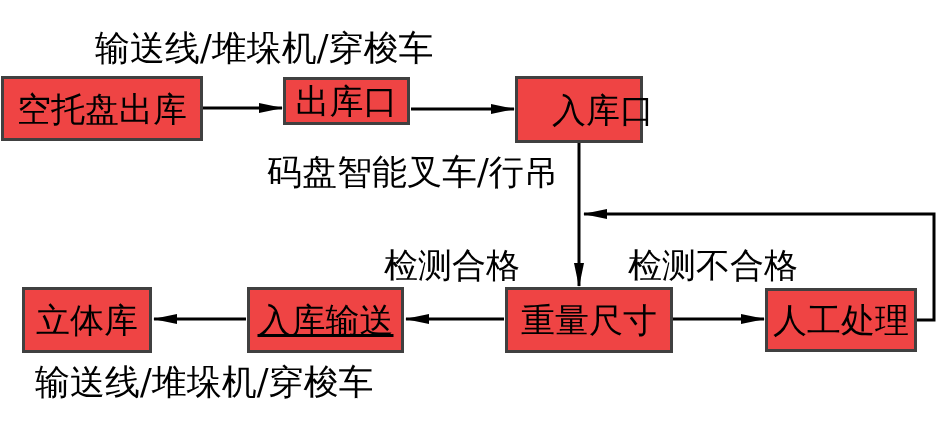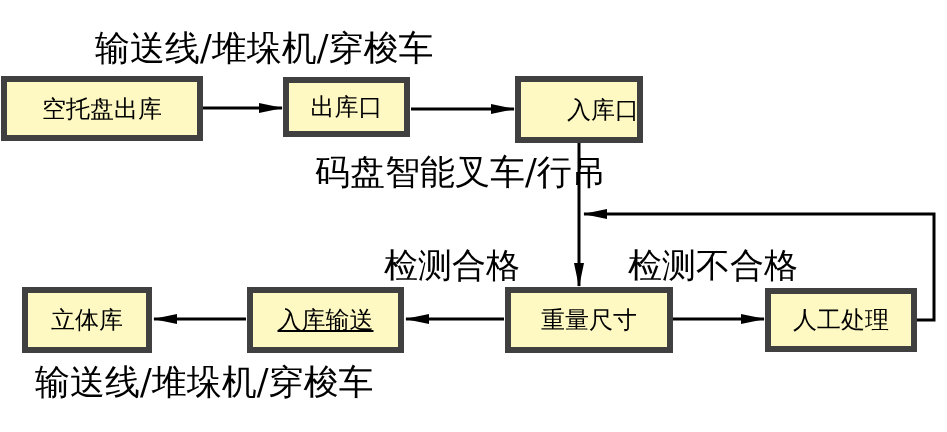--- a/index.html
+++ b/index.html
@@ -19,26 +19,26 @@
   .wires {
     position: absolute;
     left: 0;
     top: 0;
     width: 947px;
     height: 432px;
   }
   .node {
     position: absolute;
     box-sizing: border-box;
-    border: 6px solid #404040;
-    background: #fef9c3;
+    border: 3px solid #404040;
+    background: #ef4444;
     display: flex;
     align-items: center;
     justify-content: center;
-    font-size: 24px;
+    font-size: 34px;
     line-height: 1;
     white-space: nowrap;
   }
   .flabel {
     position: absolute;
     font-size: 34px;
     line-height: 1.15;
     white-space: nowrap;
   }
   .flabel.big { font-size: 35px; }
@@ -64,27 +64,27 @@
     <line x1="504" y1="319" x2="406" y2="319" stroke="#000000" stroke-width="3" marker-end="url(#arrowhead)"></line>
 
     <line x1="246" y1="319" x2="154" y2="319" stroke="#000000" stroke-width="3" marker-end="url(#arrowhead)"></line>
 
     <line x1="656" y1="319" x2="764" y2="319" stroke="#000000" stroke-width="3" marker-end="url(#arrowhead)"></line>
 
     <path d="M 915 320 L 934 320 L 934 214 L 584 214" fill="none" stroke="#000000" stroke-width="3" marker-end="url(#arrowhead)"></path>
   </svg>
 
   <div class="node" style="left:1px; top:76px; width:202px; height:65px;">空托盘出库</div>
-  <div class="node" style="left:283px; top:77px; width:127px; height:60px;">出库口</div>
+  <div class="node" style="left:283px; top:77px; width:127px; height:48px;">出库口</div>
   <div class="node" style="left:515px; top:76px; width:128px; height:67px;padding-left:48px;">入库口</div>
 
   <div class="node" style="left:22px; top:287px; width:130px; height:66px;">立体库</div>
   <div class="node" style="left:247px; top:287px; width:157px; height:66px;text-decoration:underline;">入库输送</div>
   <div class="node" style="left:505px; top:287px; width:168px; height:66px;">重量尺寸</div>
   <div class="node" style="left:765px; top:288px; width:152px; height:64px;">人工处理</div>
 
   <div class="flabel big" style="left:95px; top:28px;">输送线/堆垛机/穿梭车</div>
-  <div class="flabel big" style="left:267px; top:152px;margin-left:48px;">码盘智能叉车/行吊</div>
+  <div class="flabel big" style="left:267px; top:152px;">码盘智能叉车/行吊</div>
   <div class="flabel" style="left:384px; top:246px;">检测合格</div>
   <div class="flabel" style="left:628px; top:246px;">检测不合格</div>
   <div class="flabel big" style="left:35px; top:362px;">输送线/堆垛机/穿梭车</div>
 
 </div>
 
 </body></html>

